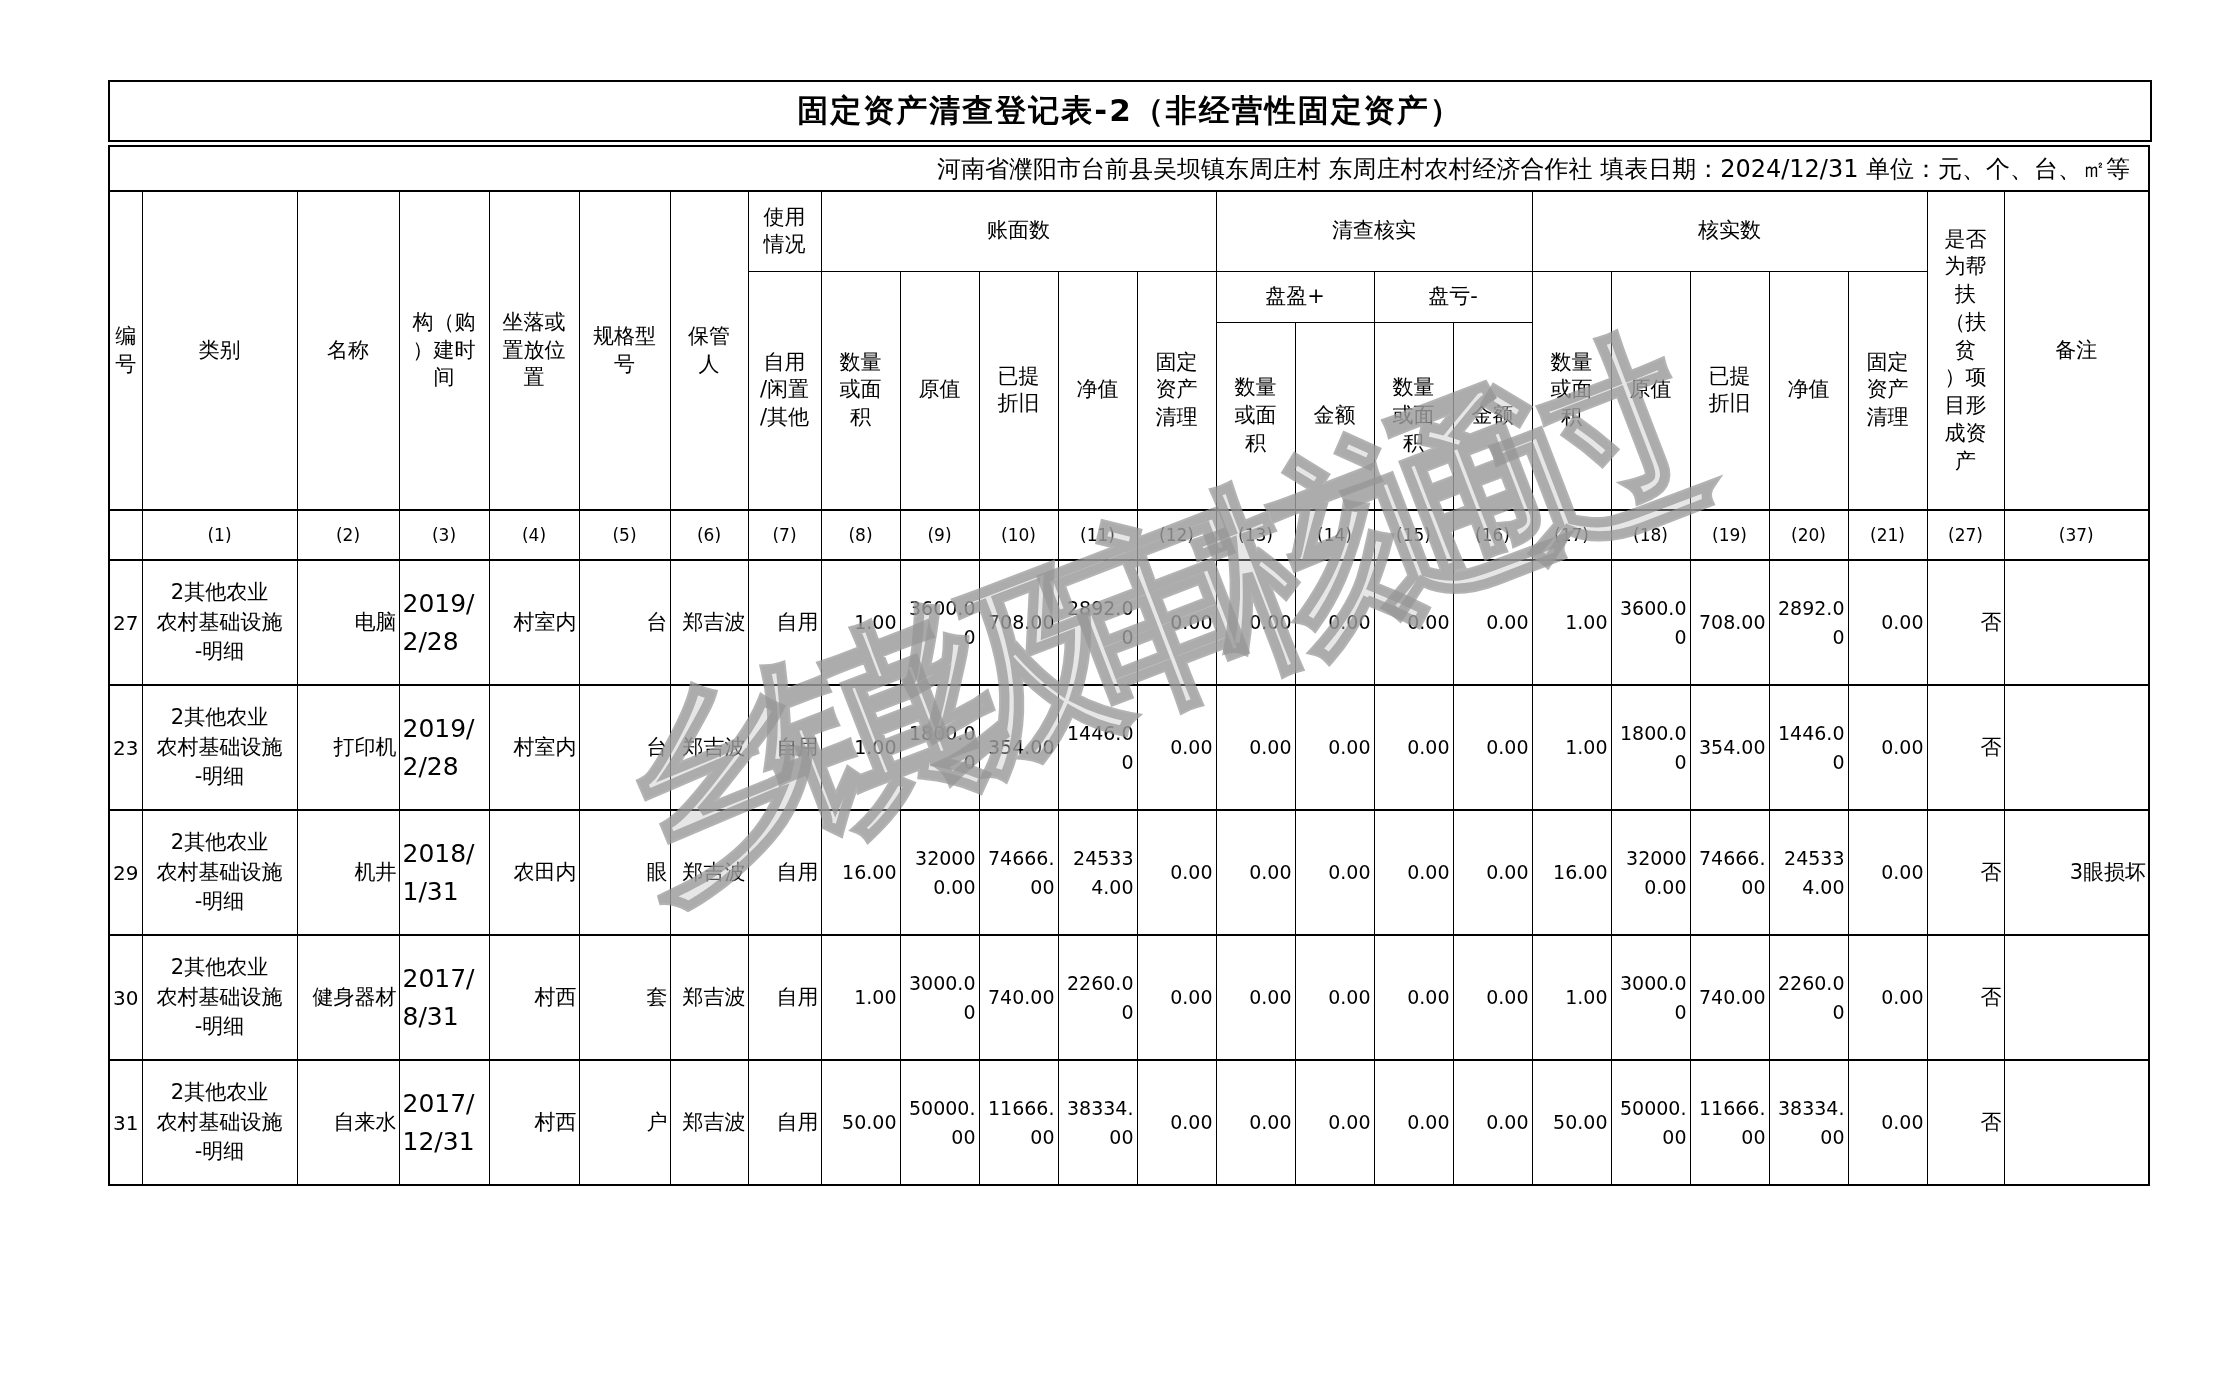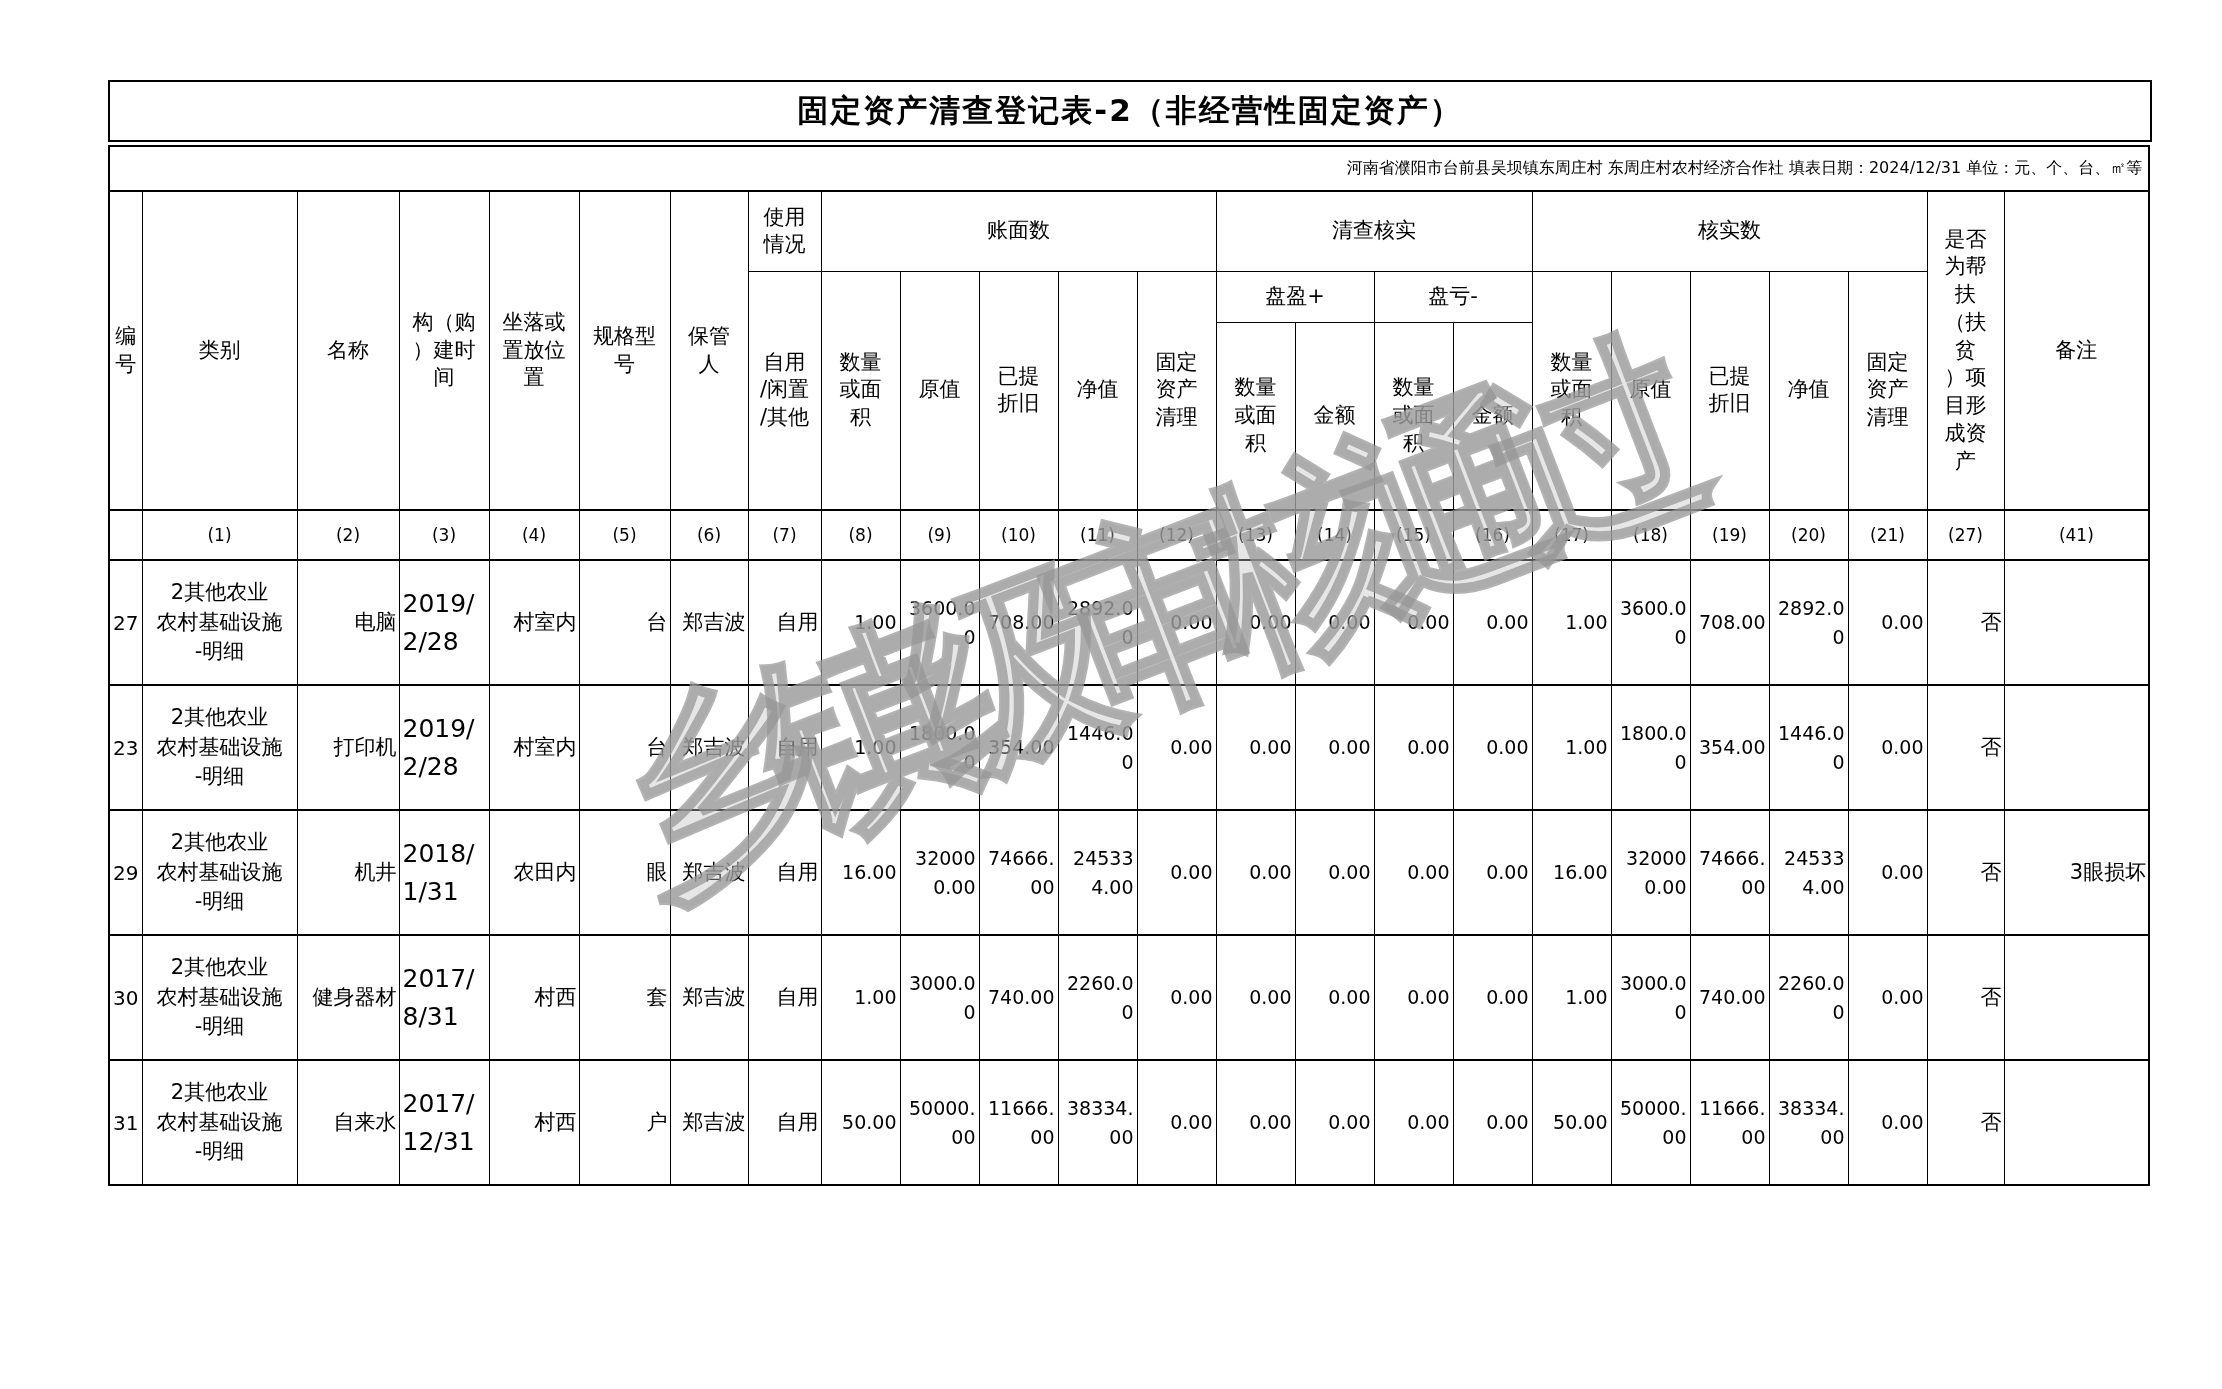--- a/index.html
+++ b/index.html
@@ -9,21 +9,21 @@
   .sheet { position:absolute; left:108px; top:80px; width:2044px; }
 
   .title-box { height:62px; border:2px solid #000; display:flex; align-items:center; justify-content:center;
                font-size:31px; font-weight:bold; letter-spacing:2px; }
   .label-row { height:48px; border:2px solid #000; margin-top:3px; display:flex; align-items:center;
                justify-content:flex-end; padding-right:8px; font-size:19px; }
 
   table { table-layout:fixed; width:2040px; border-collapse:collapse; margin-top:3px; border:2px solid #000; }
   td { border:1px solid #000; vertical-align:middle; overflow:hidden; }
 
-  td.info { text-align:right; font-size:16px; padding-right:6px; border-bottom-width:2px; }
+  td.info { text-align:right; font-size:24px; padding-right:18px; border-bottom-width:2px; }
 
   td.hd  { text-align:center; font-size:21px; white-space:pre-line; line-height:1.32; }
   td.idx { text-align:center; font-size:17px; border-top-width:2px; border-bottom-width:2px; }
 
   tr.data td { border-top-width:2px; }
   td.ctr  { text-align:center; font-size:20px; }
   td.cat  { text-align:center; font-size:21px; white-space:pre-line; line-height:1.4; }
   td.txt  { text-align:right; font-size:21px; padding:0 2px 0 5px; line-height:1.35; }
   td.kp   { text-align:left; font-size:21px; padding:0 2px 0 12px; line-height:1.35; word-break:break-all; }
   td.date { text-align:left; font-size:25px; padding:0 0 0 3px; word-break:break-all; line-height:1.5; }
@@ -163,21 +163,21 @@
         <td class="idx">(13)</td>
         <td class="idx">(14)</td>
         <td class="idx">(15)</td>
         <td class="idx">(16)</td>
         <td class="idx">(17)</td>
         <td class="idx">(18)</td>
         <td class="idx">(19)</td>
         <td class="idx">(20)</td>
         <td class="idx">(21)</td>
         <td class="idx">(27)</td>
-        <td class="idx">(41)</td>
+        <td class="idx">(37)</td>
       </tr>
 
       <tr class="data" style="height:125px">
         <td class="ctr">27</td>
         <td class="cat">2其他农业
 农村基础设施
 -明细</td>
         <td class="txt">电脑</td>
         <td class="date">2019/2/28</td>
         <td class="txt">村室内</td>

